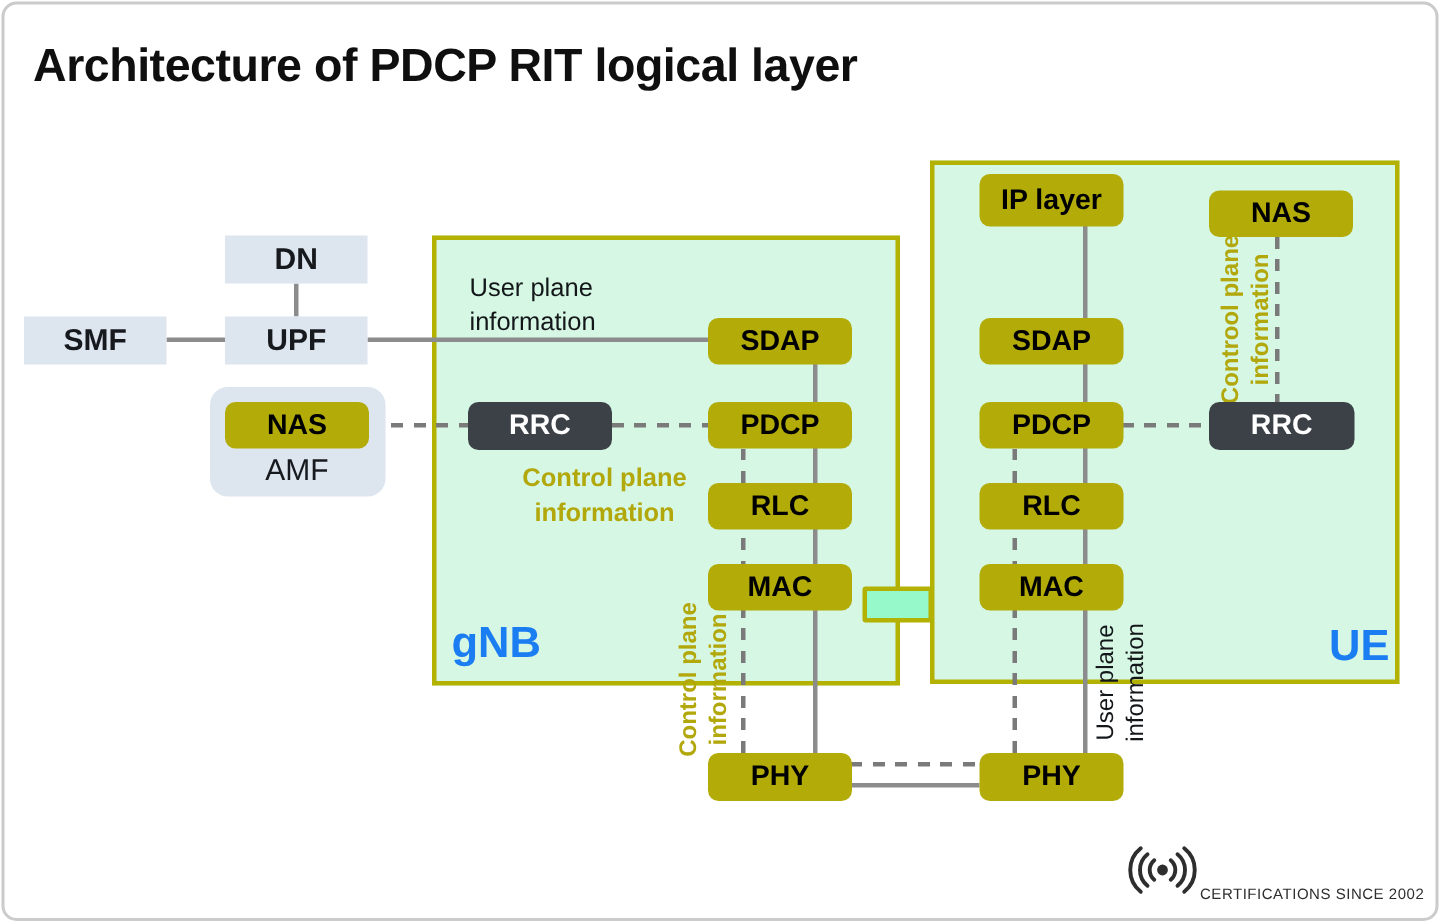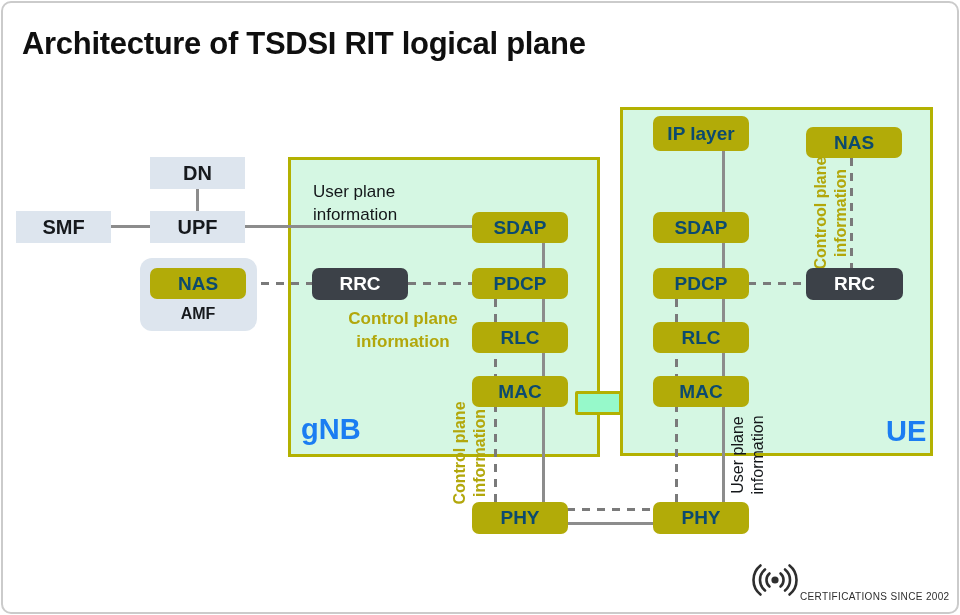--- a/index.html
+++ b/index.html
@@ -3,21 +3,21 @@
 <meta charset="utf-8">
 <style>
   html,body{margin:0;padding:0;background:#ffffff;}
   #canvas{position:relative;width:960px;height:615px;background:#ffffff;overflow:hidden;
           font-family:"Liberation Sans",sans-serif;}
   .frame{position:absolute;inset:1px;border:2px solid #cbcbcb;border-radius:10px;pointer-events:none;}
   .title{position:absolute;left:22px;top:26px;font-size:31px;font-weight:bold;color:#0f0f0f;letter-spacing:-0.3px;}
   .panel{position:absolute;background:#d5f7e3;border:3px solid #b3b101;box-sizing:border-box;}
   .box{position:absolute;display:flex;align-items:center;justify-content:center;box-sizing:border-box;}
   .box-gray{background:#dde5ee;border-radius:0;color:#16191d;font-weight:bold;font-size:20px;text-align:right;}
-  .box-olive{background:#b2ab08;border-radius:7px;color:#0c4a6e;font-weight:bold;font-size:19px;text-align:right;}
+  .box-olive{background:#b2ab08;border-radius:7px;color:#000000;font-weight:bold;font-size:19px;text-align:right;}
   .box-dark{background:#3c4148;border-radius:7px;color:#ffffff;font-weight:bold;font-size:19px;}
   .group-gray{position:absolute;background:#dde5ee;border-radius:12px;}
   .lineH{position:absolute;height:3px;background:#8c8c8c;}
   .lineV{position:absolute;width:3px;background:#8c8c8c;}
   .dashH{position:absolute;height:3px;background:repeating-linear-gradient(to right,#7a7a7a 0 8px,transparent 8px 15px);}
   .dashV{position:absolute;width:3px;background:repeating-linear-gradient(to bottom,#7a7a7a 0 8px,transparent 8px 15px);}
   .note-black{position:absolute;color:#14171a;font-size:17px;line-height:23px;}
   .note-olive{position:absolute;color:#b2a70b;font-size:17px;line-height:23px;font-weight:bold;text-align:center;}
   .rot{position:absolute;width:120px;height:40px;line-height:20px;text-align:center;font-size:16px;
        transform:rotate(-90deg);transform-origin:center center;}
@@ -27,21 +27,21 @@
   .connector{position:absolute;background:#96f9ca;border:3px solid #b3b101;border-radius:2px;box-sizing:border-box;}
   .logo{position:absolute;left:752px;top:558px;width:200px;height:50px;}
   .logo-brand{position:absolute;left:47px;top:1px;font-size:28px;font-weight:bold;color:#2e2e2e;letter-spacing:1px;}
   .logo-tag{position:absolute;left:48px;top:33px;font-size:10px;font-weight:500;color:#2e2e2e;letter-spacing:0.35px;white-space:nowrap;}
 </style>
 </head>
 <body>
 
 <div id="canvas">
 
-  <div class="title">Architecture of TSDSI RIT logical plane</div>
+  <div class="title">Architecture of PDCP RIT logical layer</div>
 
   <div class="panel" style="left:288px;top:157px;width:312px;height:300px;"></div>
   <div class="panel" style="left:620px;top:107px;width:313px;height:349px;"></div>
 
   <div class="lineV" style="left:196px;top:189px;height:22px;"></div>
   <div class="lineH" style="left:111px;top:225px;width:39px;"></div>
   <div class="lineH" style="left:245px;top:225px;width:228px;"></div>
   <div class="lineV" style="left:542px;top:242px;height:261px;"></div>
   <div class="lineV" style="left:722px;top:150px;height:353px;"></div>
   <div class="lineH" style="left:567px;top:522px;width:86px;"></div>
@@ -54,21 +54,21 @@
   <div class="dashV" style="left:850px;top:158px;height:110px;"></div>
   <div class="dashH" style="left:567px;top:508px;width:86px;"></div>
 
   <div class="connector" style="left:575px;top:391px;width:47px;height:24px;"></div>
 
   <div class="box box-gray" style="left:150px;top:157px;width:95px;height:32px;">DN</div>
   <div class="box box-gray" style="left:150px;top:211px;width:95px;height:32px;">UPF</div>
   <div class="box box-gray" style="left:16px;top:211px;width:95px;height:32px;">SMF</div>
   <div class="group-gray" style="left:140px;top:258px;width:117px;height:73px;"></div>
   <div class="box box-olive" style="left:150px;top:268px;width:96px;height:31px;">NAS</div>
-  <div class="box" style="left:150px;top:299px;width:96px;height:30px;color:#16191d;font-weight:bold;font-size:16px;">AMF</div>
+  <div class="box" style="left:150px;top:299px;width:96px;height:30px;color:#16191d;font-weight:normal;font-size:20px;">AMF</div>
 
   <div class="note-black" style="left:313px;top:180px;">
     <div>User plane</div>
     <div>information</div>
   </div>
   <div class="box box-dark" style="left:312px;top:268px;width:96px;height:32px;">RRC</div>
   <div class="note-olive" style="left:343px;top:307px;width:120px;">
     <div>Control plane</div>
     <div>information</div>
   </div>

